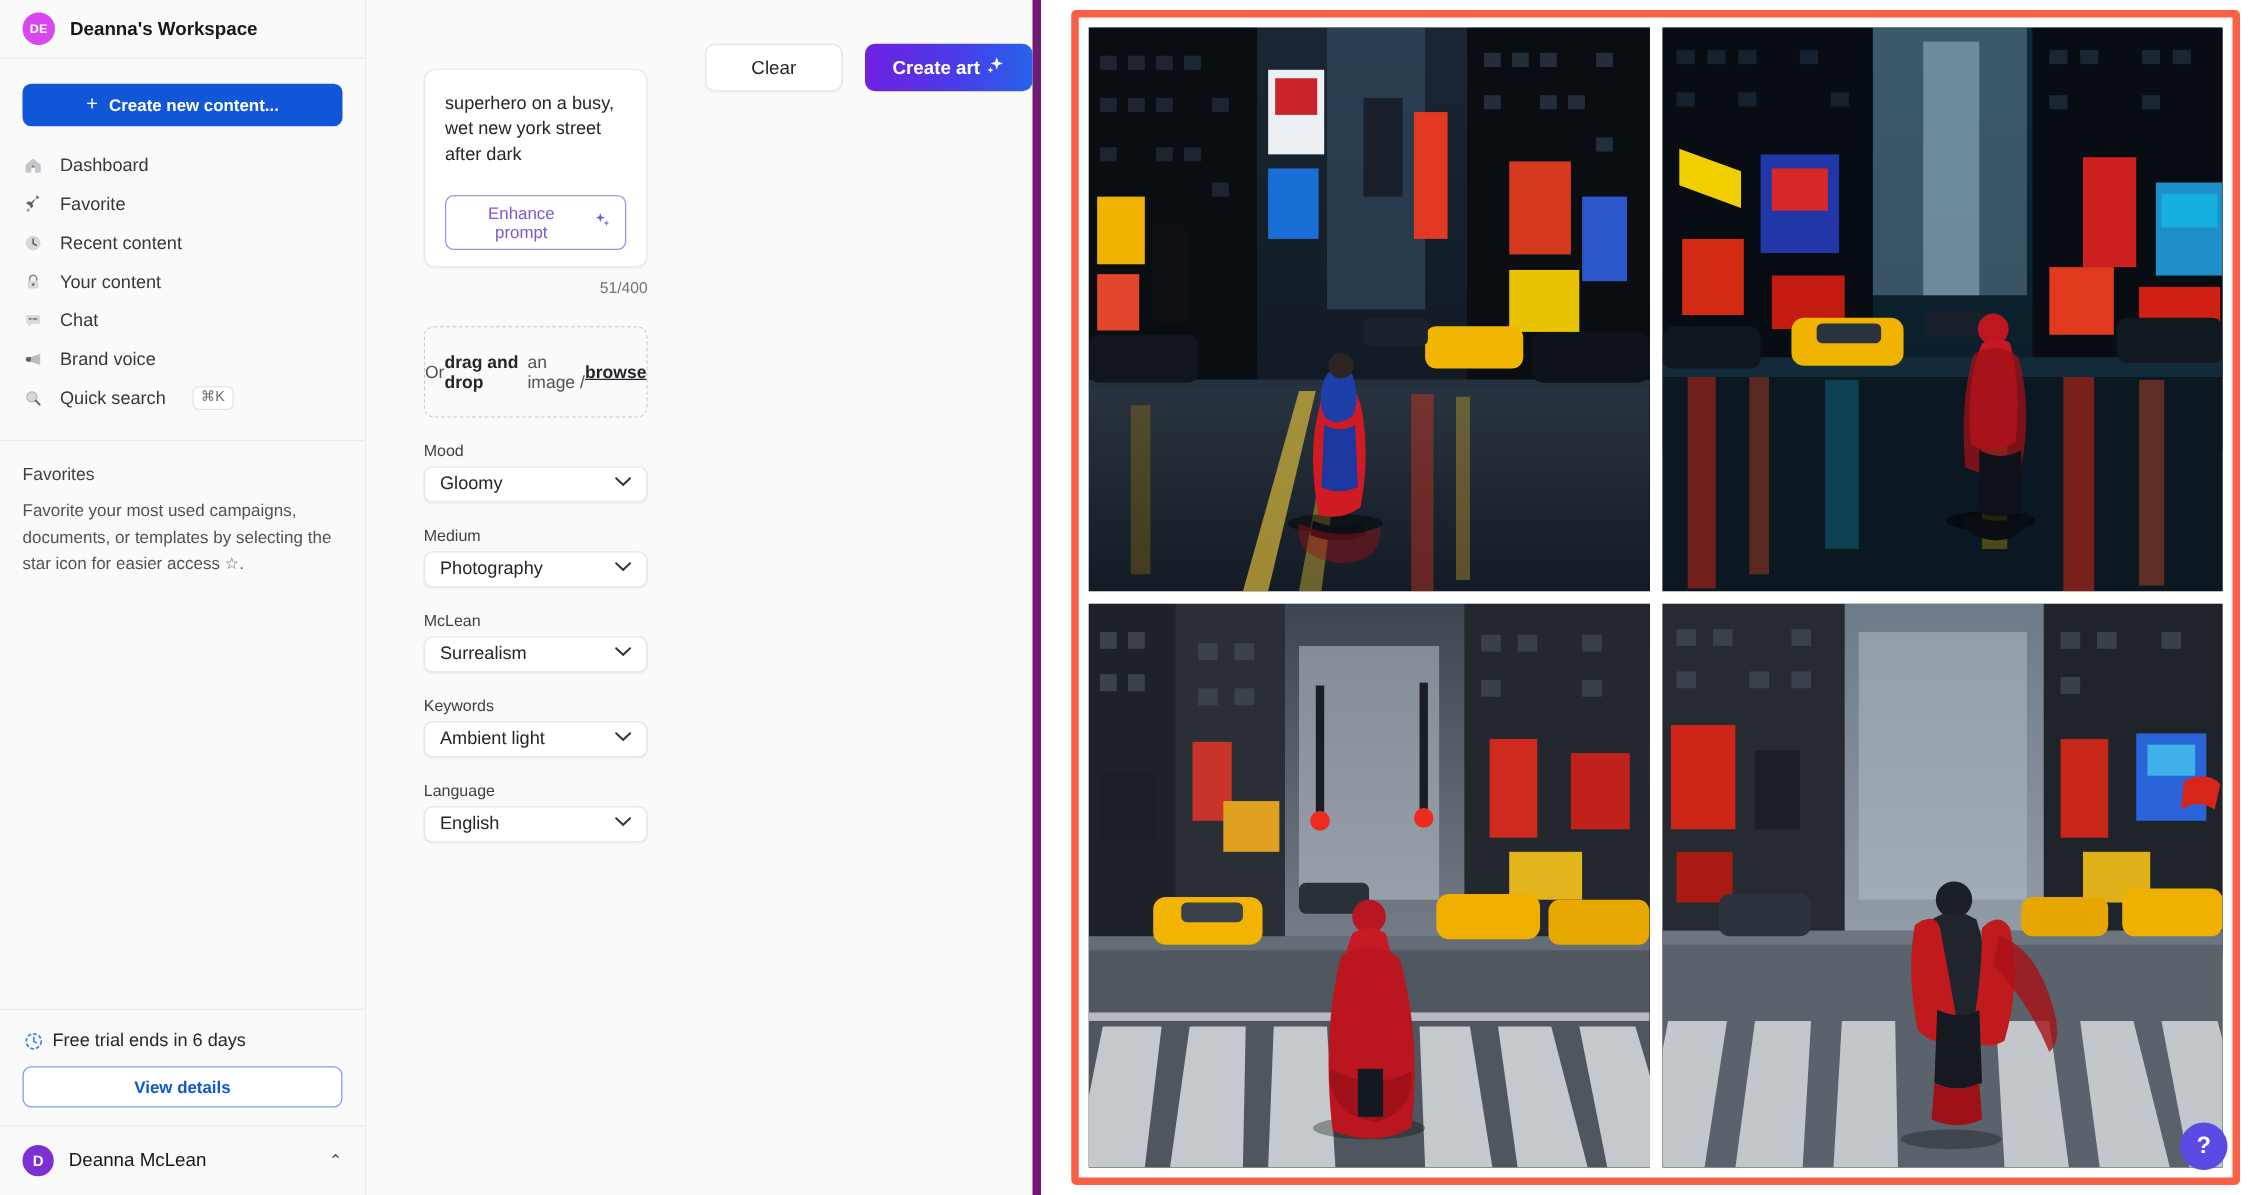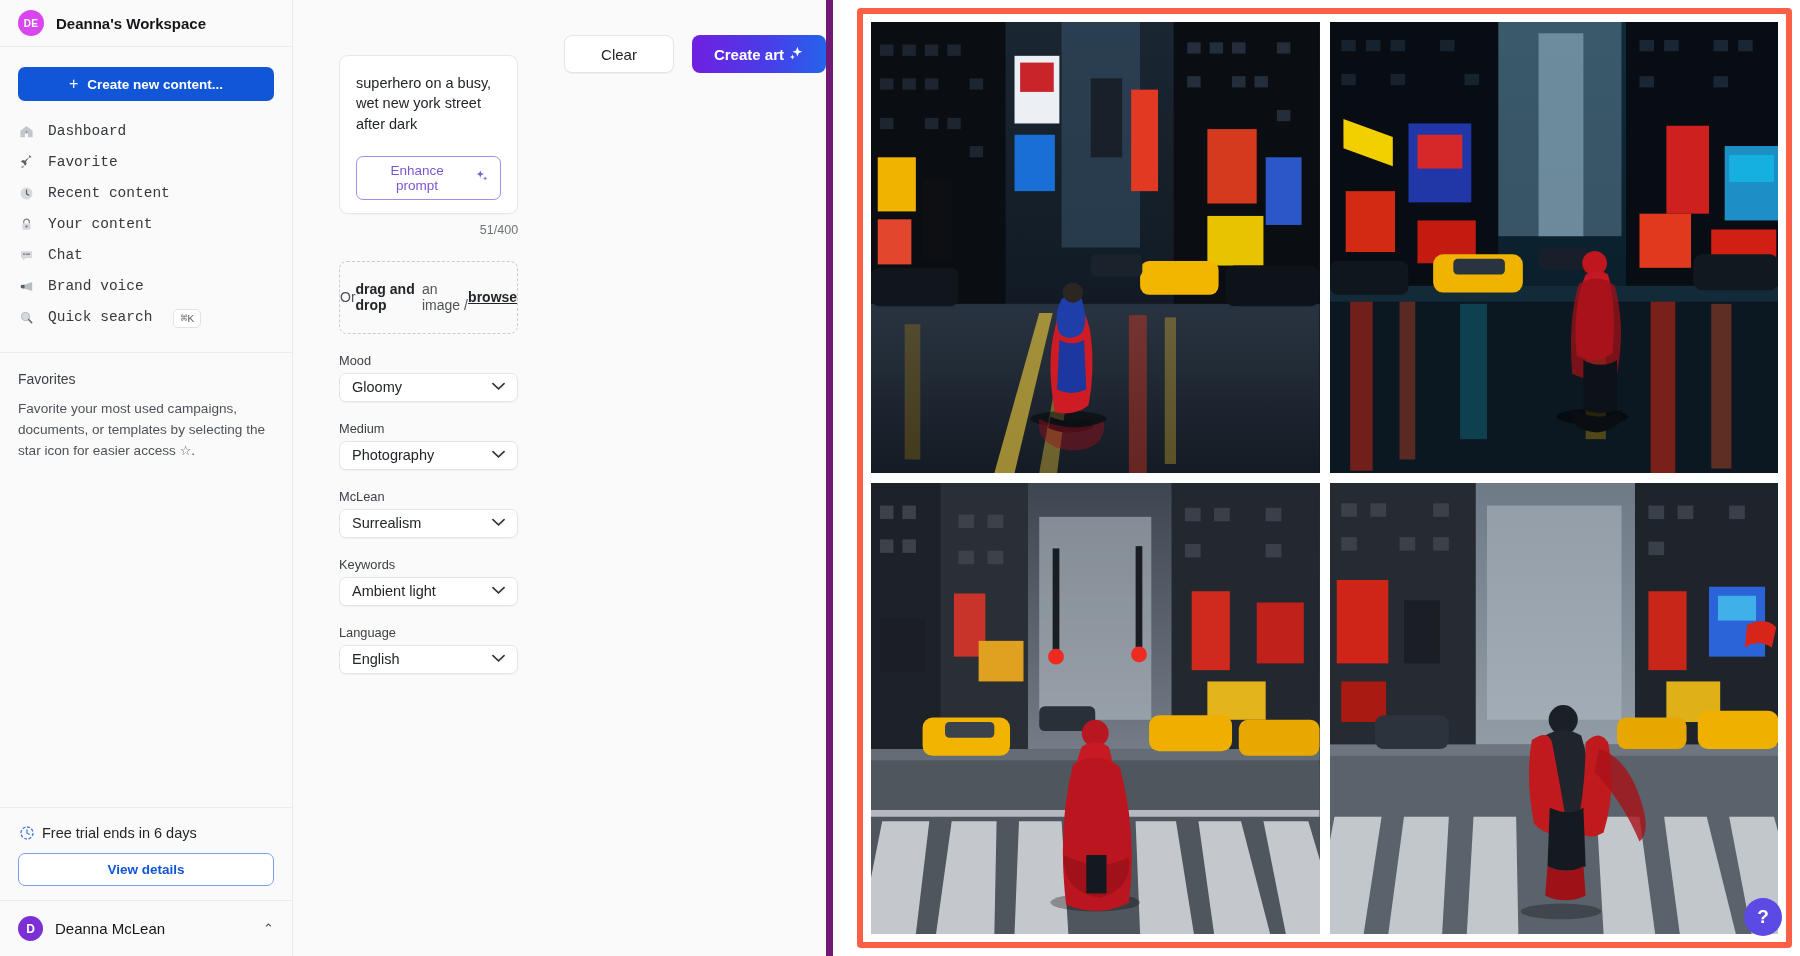--- a/index.html
+++ b/index.html
@@ -33,24 +33,23 @@
     margin: 20px 18px 10px 18px; height: 34px;
     background: #1156d6; color: #fff; border: none; border-radius: 7px;
     font-size: 13.5px; font-weight: bold; cursor: pointer;
     display: flex; align-items: center; justify-content: center; gap: 9px;
     font-family: inherit;
   }
   .create-btn .plus { font-size: 16px; font-weight: normal; line-height: 1; }
 
   .nav { padding: 6px 0 10px 0; }
   .nav-item {
-    display: flex; gap: 13px;
+    display: flex; align-items: center; gap: 13px;
     padding: 6px 18px; height: 31px; cursor: pointer; color: #35383d;
     font-size: 14.5px;
-    font-family: Liberation Mono, monospace;
   }
   .nav-ico {
     width: 17px; height: 17px; flex: 0 0 17px;
     display: flex; align-items: center; justify-content: center;
     font-size: 13px; color: #9aa0a8;
   }
   .kbd {
     margin-left: 8px; border: 1px solid #e1e3e6; border-radius: 5px;
     background: #fff; font-size: 11.5px; color: #6b7077;
     padding: 2px 6px; line-height: 1.2;

